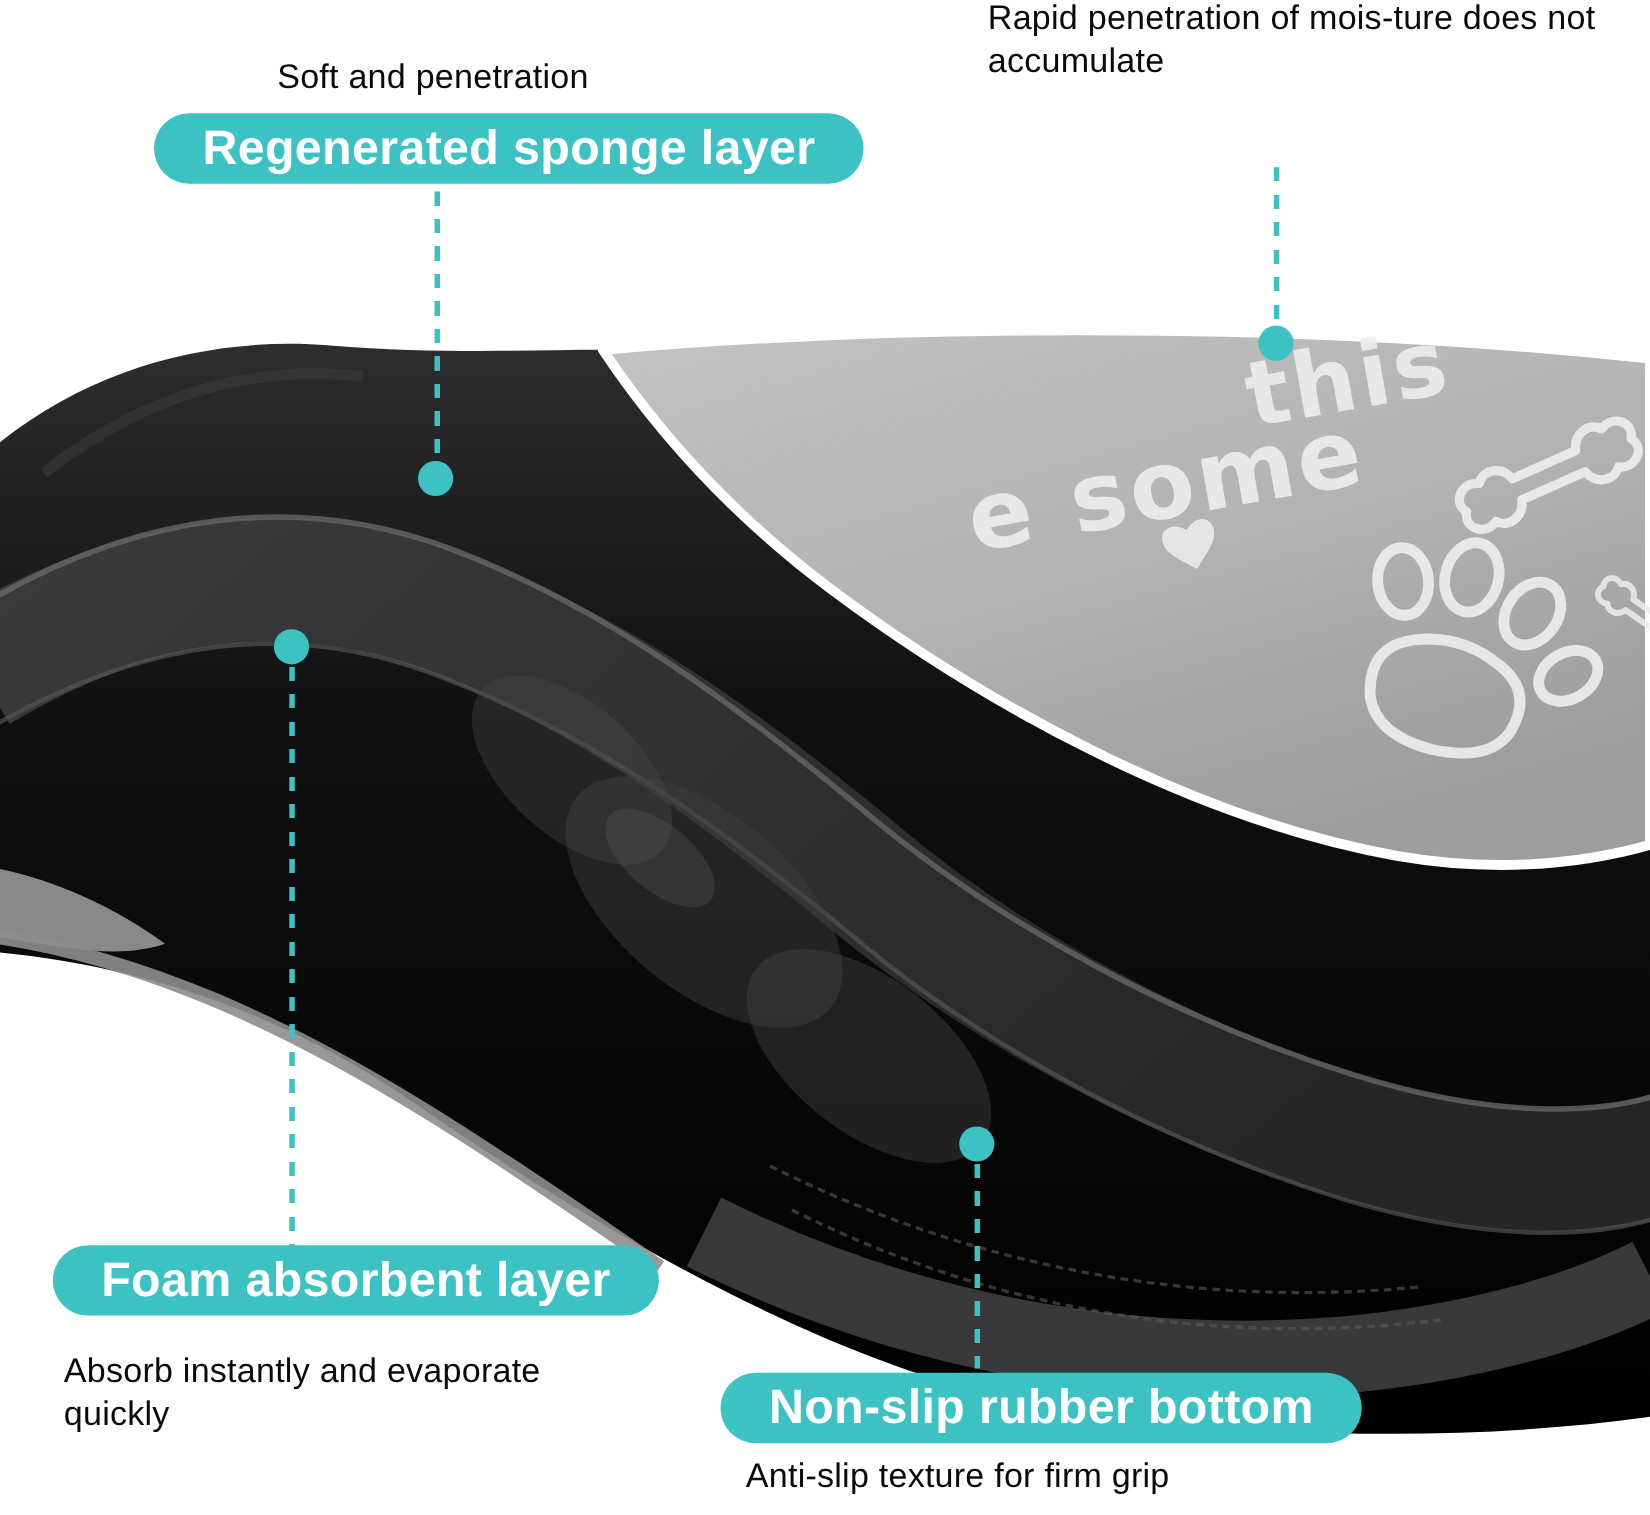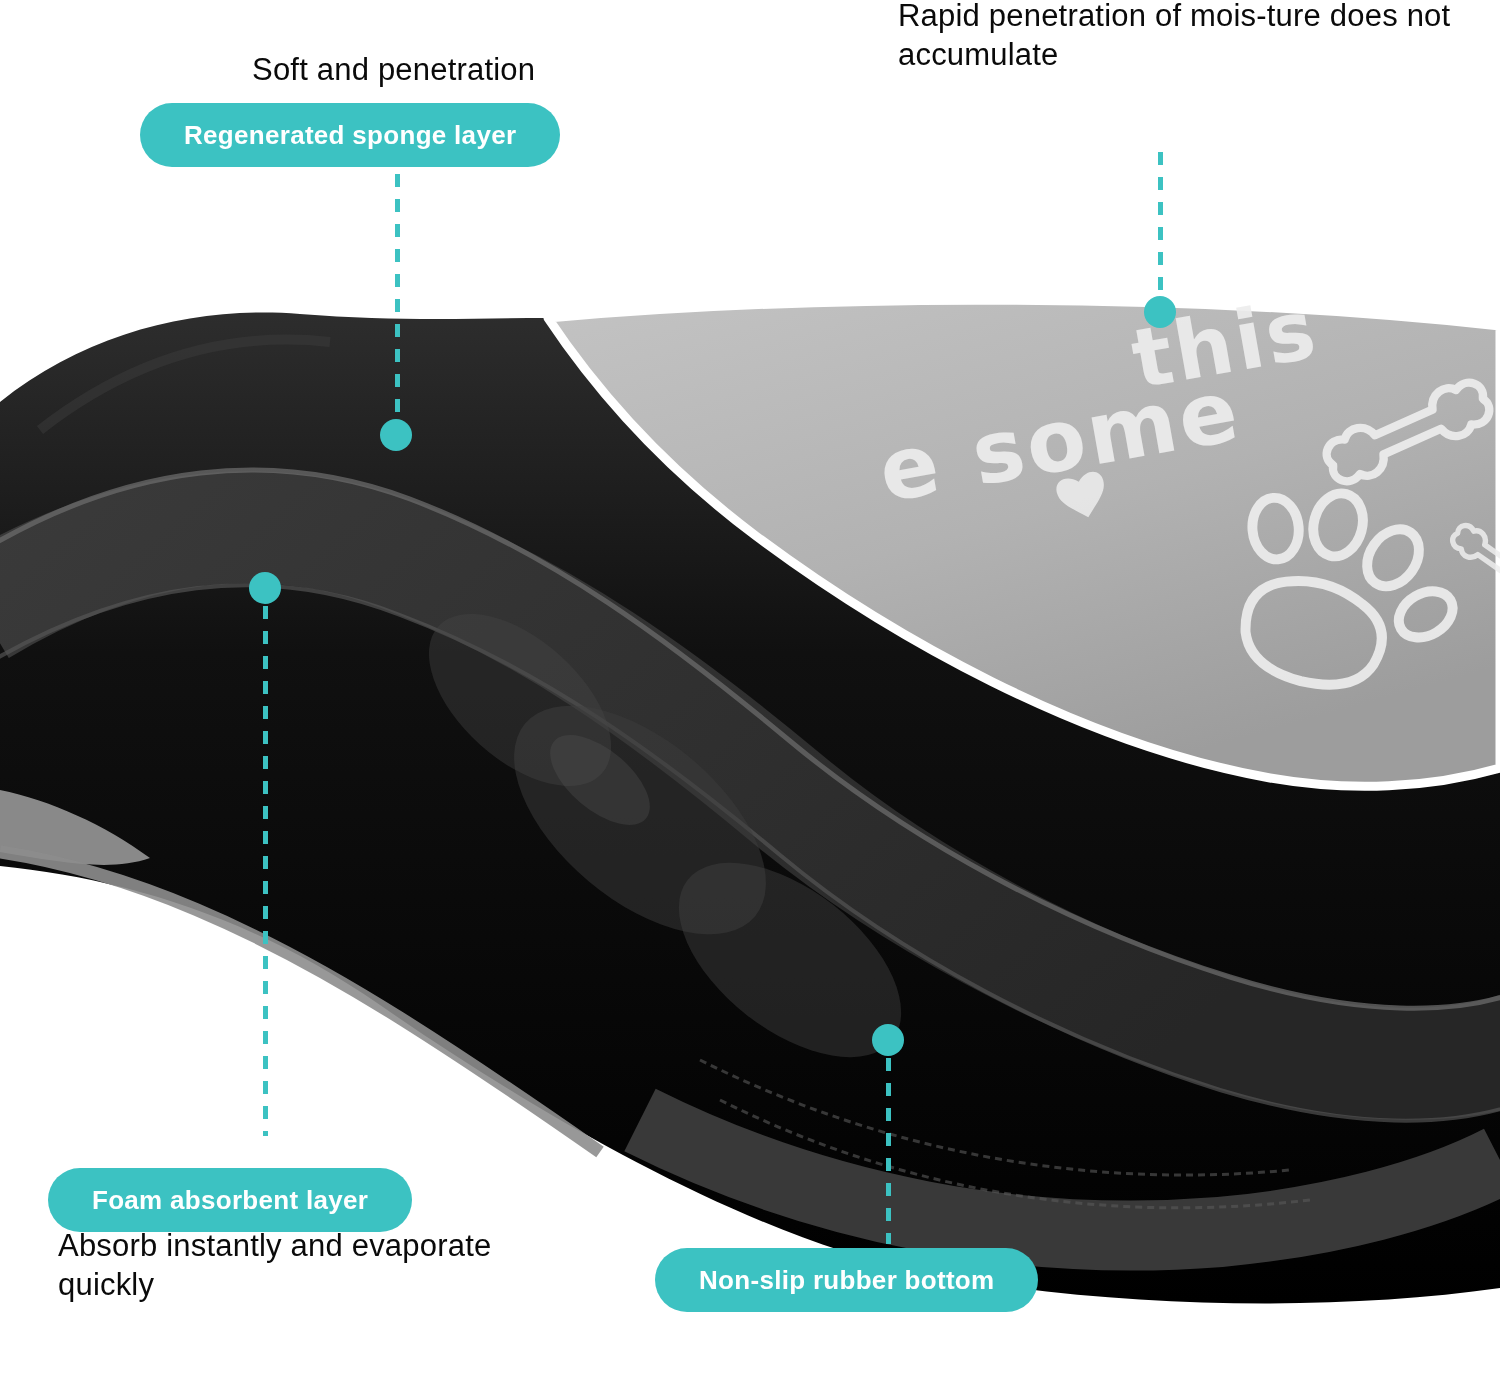--- a/index.html
+++ b/index.html
@@ -9,21 +9,21 @@
   }
   .mat-svg { position:absolute; left:0; top:0; width:1500px; height:1377px; }
   .note {
     position:absolute; color:var(--ink,#0a0a0a); font-size:31px; line-height:1.27;
     letter-spacing:.2px;
   }
   .pill {
     position:absolute; display:inline-flex; align-items:center; justify-content:center;
     height:64px; padding:0 44px; border-radius:44px;
     background:var(--teal,#3cc2c2); color:#ffffff;
-    font-size:26px; font-weight:bold; white-space:nowrap; letter-spacing:.3px;
+    font-size:44px; font-weight:bold; white-space:nowrap; letter-spacing:.3px;
   }
   .leader {
     position:absolute; width:5px;
     background:repeating-linear-gradient(to bottom, var(--teal,#3cc2c2) 0 13px, transparent 13px 25px);
   }
   .dot {
     position:absolute; width:32px; height:32px; border-radius:50%;
     background:var(--teal,#3cc2c2);
   }
   .print-text {
@@ -131,20 +131,21 @@
   <div class="pill" style="left:140px; top:103px;">Regenerated sponge layer</div>
   <div class="leader" style="left:395px; top:174px; height:246px;"></div>
   <div class="dot" style="left:380px; top:419px;"></div>
 
   <div class="note" style="left:898px; top:-4px; width:580px;">Rapid penetration of mois-ture does not accumulate</div>
   <div class="leader" style="left:1158px; top:152px; height:146px;"></div>
   <div class="dot" style="left:1144px; top:296px;"></div>
 
   <div class="dot" style="left:249px; top:572px;"></div>
   <div class="leader" style="left:263px; top:606px; height:530px;"></div>
-  <div class="pill" style="left:48px; top:1168px;">Foam absorbent layer</div>
+  <div class="pill" style="left:48px; top:1132px;">Foam absorbent layer</div>
   <div class="note" style="left:58px; top:1226px; width:490px;">Absorb instantly and evaporate quickly</div>
 
   <div class="dot" style="left:872px; top:1024px;"></div>
   <div class="leader" style="left:886px; top:1058px; height:186px;"></div>
   <div class="pill" style="left:655px; top:1248px;">Non-slip rubber bottom</div>
+  <div class="note" style="left:678px; top:1322px; white-space:nowrap;">Anti-slip texture for firm grip</div>
 
 </div>
 
 </body></html>

